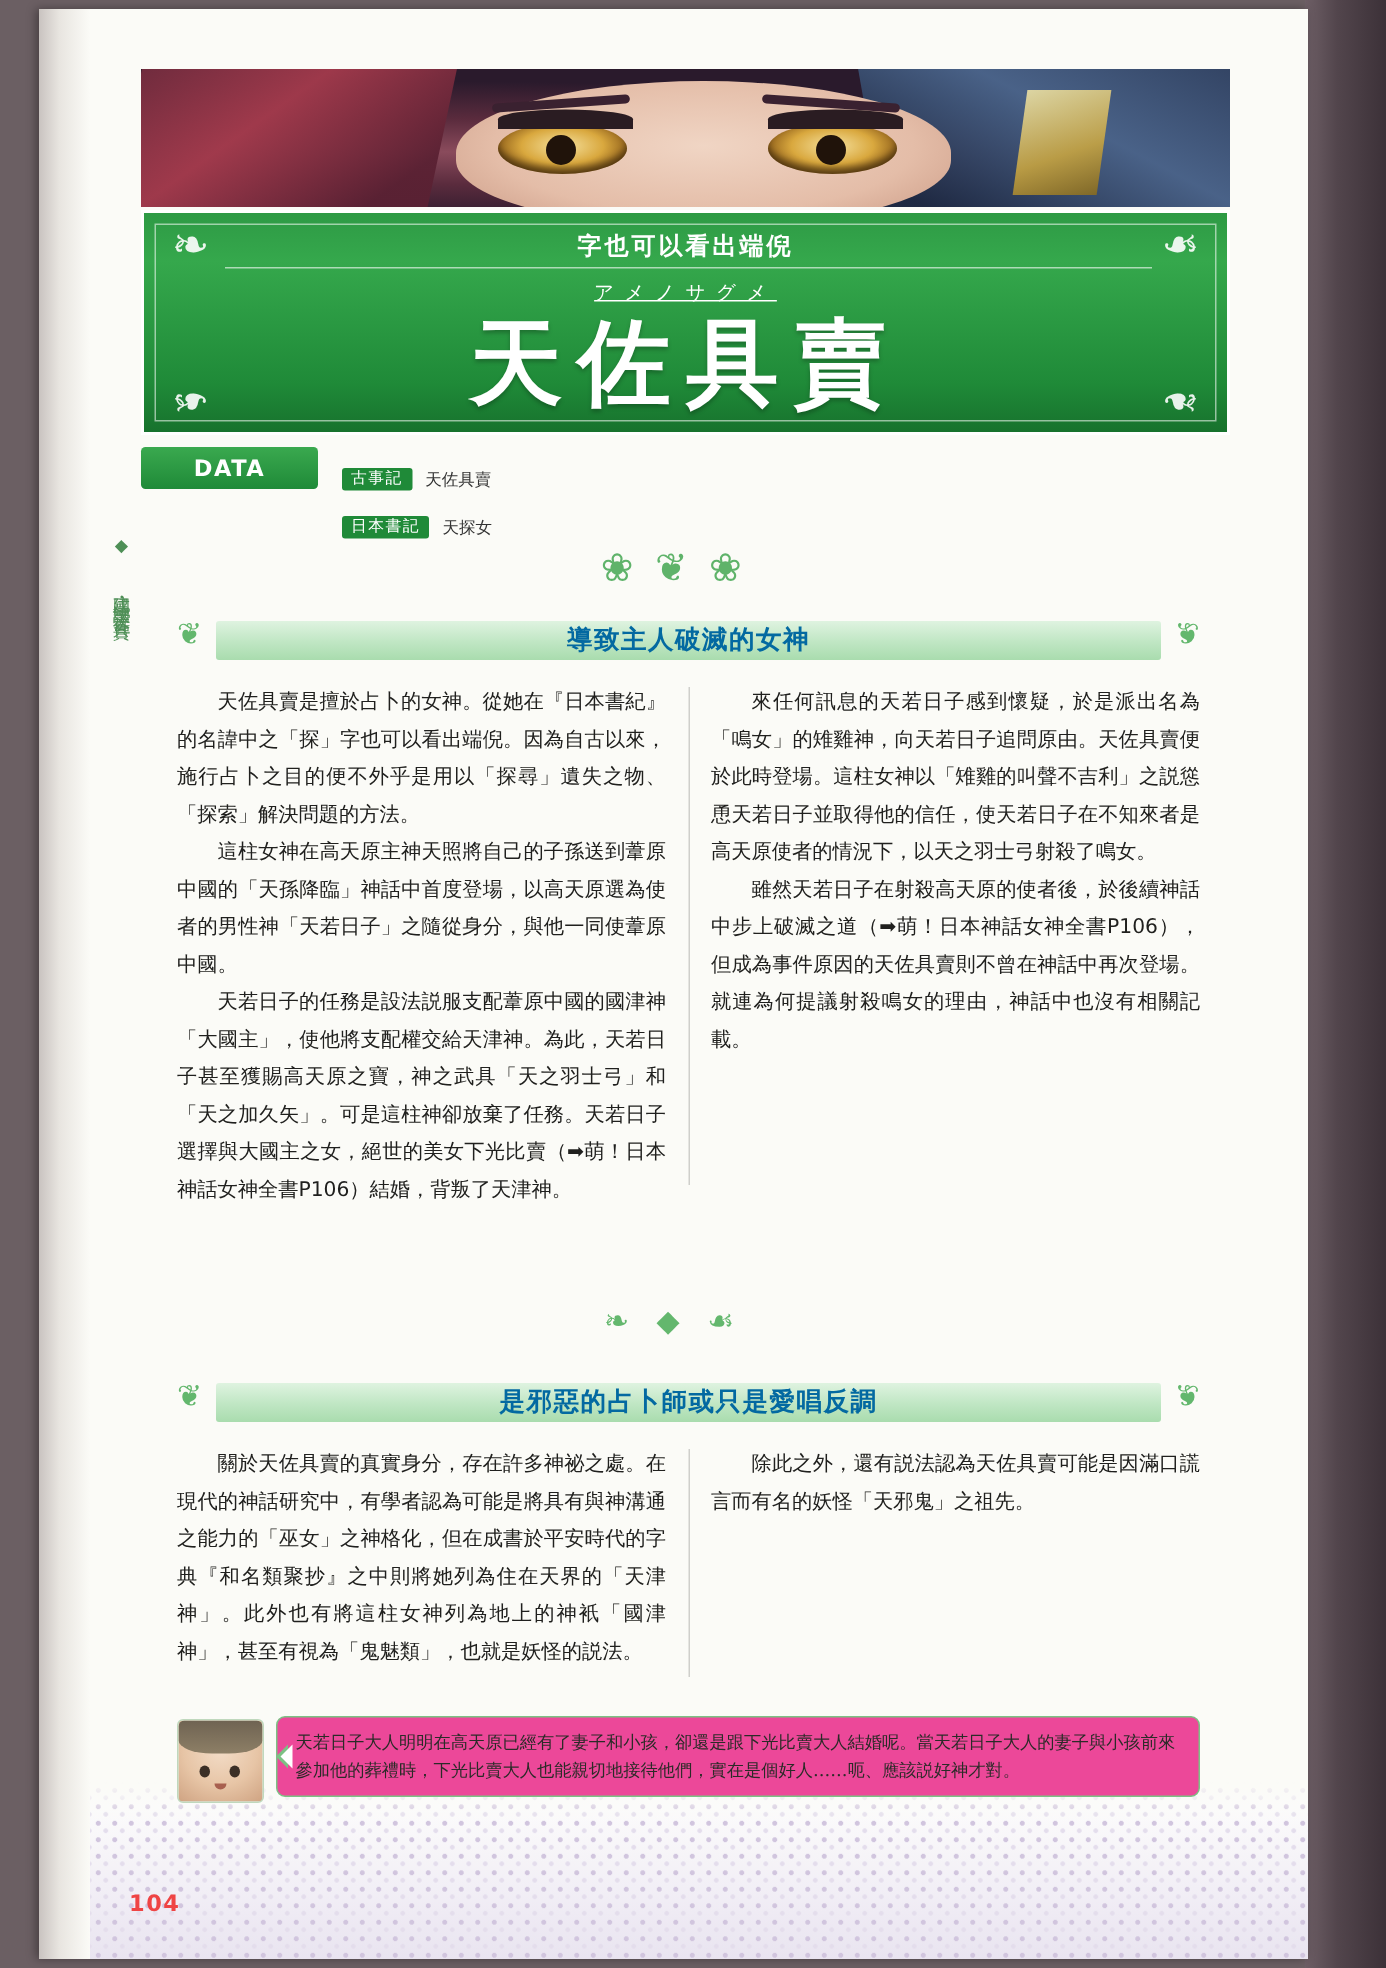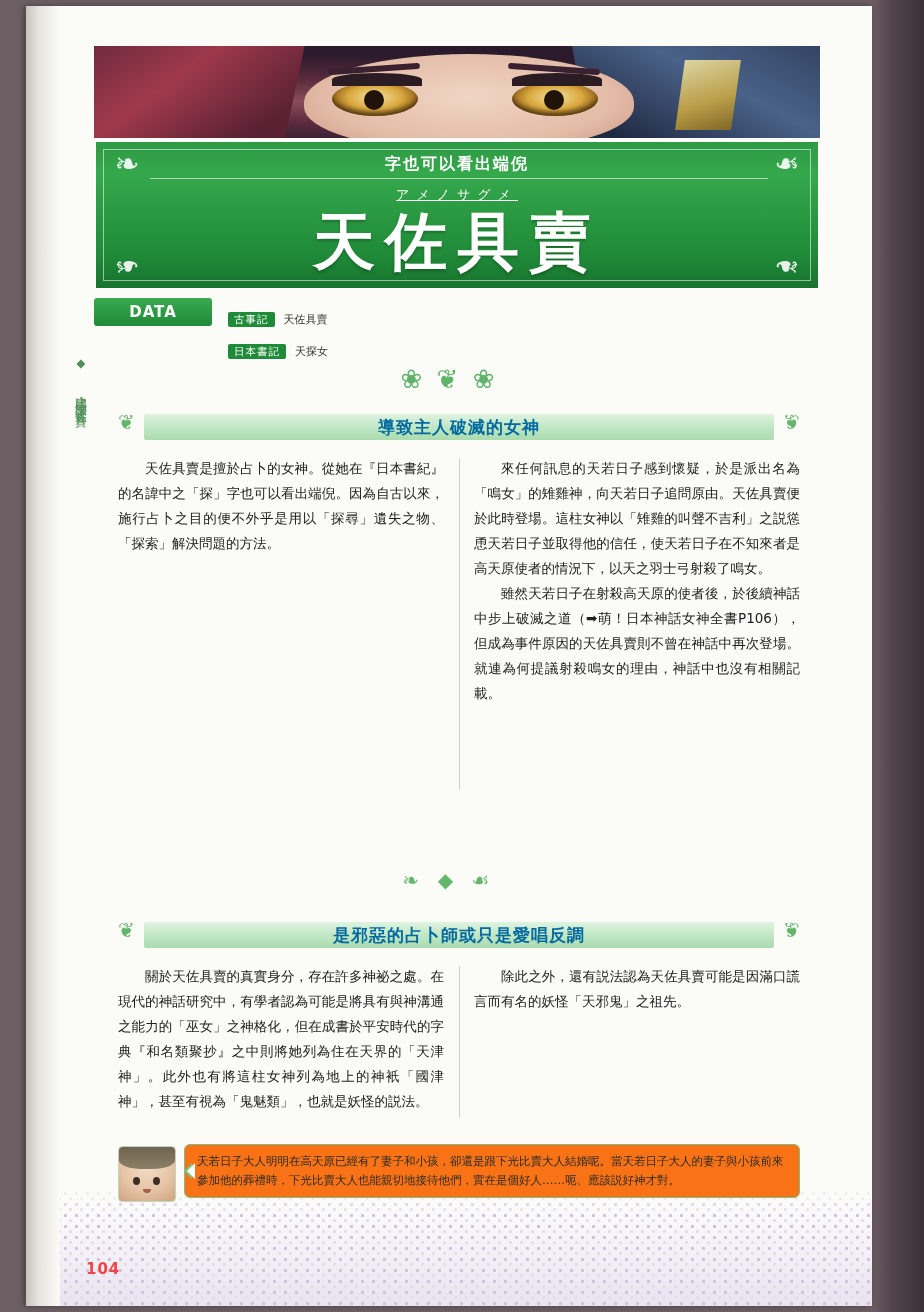--- a/index.html
+++ b/index.html
@@ -276,21 +276,21 @@
   }
   .note-avatar .eyeA{ left:14px; }
   .note-avatar .eyeB{ left:34px; }
   .note-avatar .mouth{
     position:absolute; left:24px; top:42px; width:8px; height:4px;
     background:#a8604f; border-radius:0 0 6px 6px;
   }
   .note-bubble{
     position:absolute; left:66px; top:0; width:616px; min-height:54px;
     border:1.5px solid #7cc184; border-radius:6px;
-    background:#f97316;
+    background:#ec4899;
     padding:7px 12px 0 12px;
     box-sizing:border-box;
     font-size:11.5px; line-height:19px; color:#2b2b28;
     font-family:"DejaVu Serif","Liberation Serif",serif;
   }
   .note-bubble:before{
     content:""; position:absolute; left:-9px; top:18px;
     border:8px solid transparent; border-right-color:#7cc184;
   }
   .note-bubble:after{
@@ -360,20 +360,22 @@
     <div class="sec-head" style="top:408px;">
       <span class="orn l">❦</span>
       <span class="orn r">❦</span>
       <div class="bar"></div>
       <div class="bar-title">導致主人破滅的女神</div>
     </div>
 
     <div class="cols" style="left:92px; top:450px; width:682px;">
       <div class="col">
         <p>天佐具賣是擅於占卜的女神。從她在『日本書紀』的名諱中之「探」字也可以看出端倪。因為自古以來，施行占卜之目的便不外乎是用以「探尋」遺失之物、「探索」解決問題的方法。</p>
+        <p>這柱女神在高天原主神天照將自己的子孫送到葦原中國的「天孫降臨」神話中首度登場，以高天原選為使者的男性神「天若日子」之隨從身分，與他一同使葦原中國。</p>
+        <p>天若日子的任務是設法説服支配葦原中國的國津神「大國主」，使他將支配權交給天津神。為此，天若日子甚至獲賜高天原之寶，神之武具「天之羽士弓」和「天之加久矢」。可是這柱神卻放棄了任務。天若日子選擇與大國主之女，絕世的美女下光比賣（➡萌！日本神話女神全書P106）結婚，背叛了天津神。</p>
       </div>
       <div class="col">
         <p>來任何訊息的天若日子感到懷疑，於是派出名為「鳴女」的雉雞神，向天若日子追問原由。天佐具賣便於此時登場。這柱女神以「雉雞的叫聲不吉利」之説慫恿天若日子並取得他的信任，使天若日子在不知來者是高天原使者的情況下，以天之羽士弓射殺了鳴女。</p>
         <p>雖然天若日子在射殺高天原的使者後，於後續神話中步上破滅之道（➡萌！日本神話女神全書P106），但成為事件原因的天佐具賣則不曾在神話中再次登場。就連為何提議射殺鳴女的理由，神話中也沒有相關記載。</p>
       </div>
     </div>
     <div class="col-divider" style="left:433px; top:452px; height:332px;"></div>
 
     <div class="mid-orn" style="top:862px;">❧ ◆ ☙</div>
 

